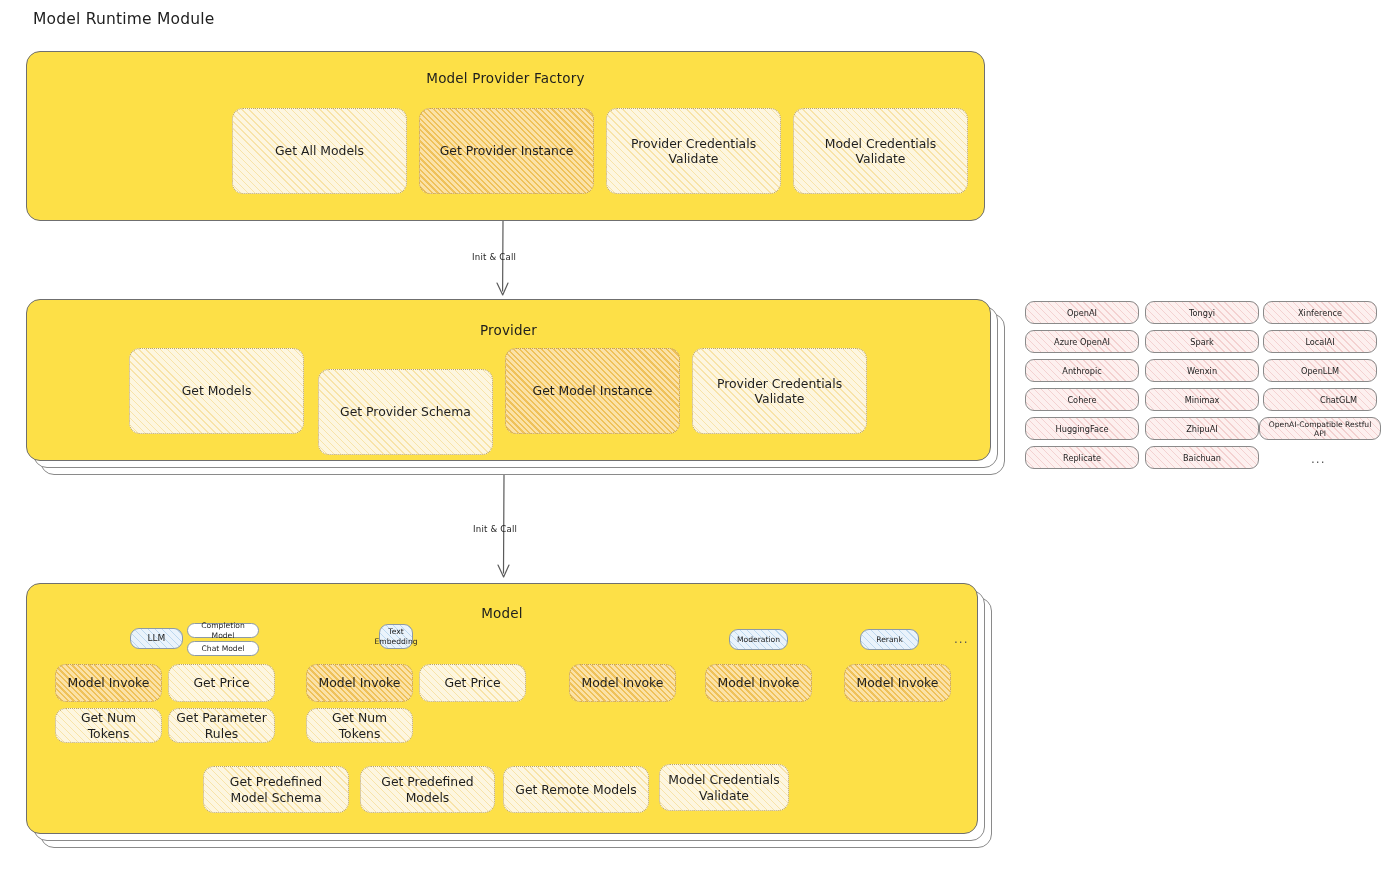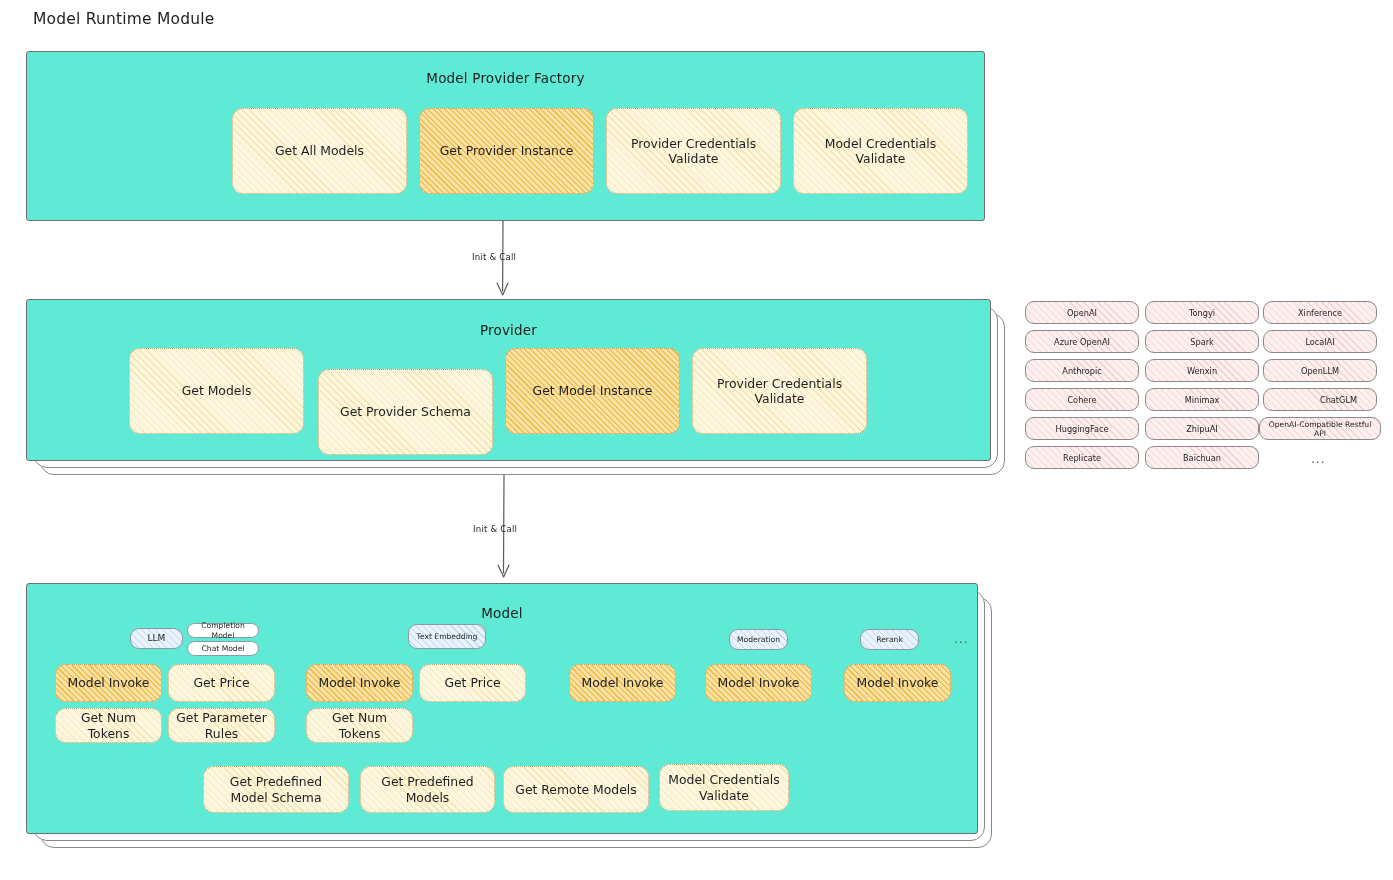--- a/index.html
+++ b/index.html
@@ -47,22 +47,22 @@
     position: absolute;
     left: 33px; top: 10px;
     font-size: 15.5px;
     color: #1e1e1e;
   }
 
   
   .panel {
     position: absolute;
     border: 1.3px solid #6f6f6f;
-    border-radius: 3px;
-    background: #5eead4;
+    border-radius: 14px;
+    background: #fde047;
     box-sizing: border-box;
   }
   .panel-shadow {
     position: absolute;
     border: 1.2px solid #8a8a8a;
     border-radius: 14px;
     background: #ffffff;
     box-sizing: border-box;
   }
   .panel-title {
@@ -263,21 +263,21 @@
   <div class="box fill-cream" style="left:141px; top:80px; width:107px; height:38px;">
     <span>Get Price</span>
   </div>
   <div class="box fill-cream" style="left:28px; top:124px; width:107px; height:35px;">
     <span>Get Num Tokens</span>
   </div>
   <div class="box fill-cream" style="left:141px; top:124px; width:107px; height:35px;">
     <span>Get Parameter Rules</span>
   </div>
 
-  <div class="pill fill-blue" style="left:352px; top:40px; width:78px; height:25px;margin-left:29px;">
+  <div class="pill fill-blue" style="left:352px; top:40px; width:34px; height:25px;">
     <span>Text Embedding</span>
   </div>
   <div class="box amber fill-amber" style="left:279px; top:80px; width:107px; height:38px;">
     <span>Model Invoke</span>
   </div>
   <div class="box fill-cream" style="left:392px; top:80px; width:107px; height:38px;">
     <span>Get Price</span>
   </div>
   <div class="box fill-cream" style="left:279px; top:124px; width:107px; height:35px;">
     <span>Get Num Tokens</span>

